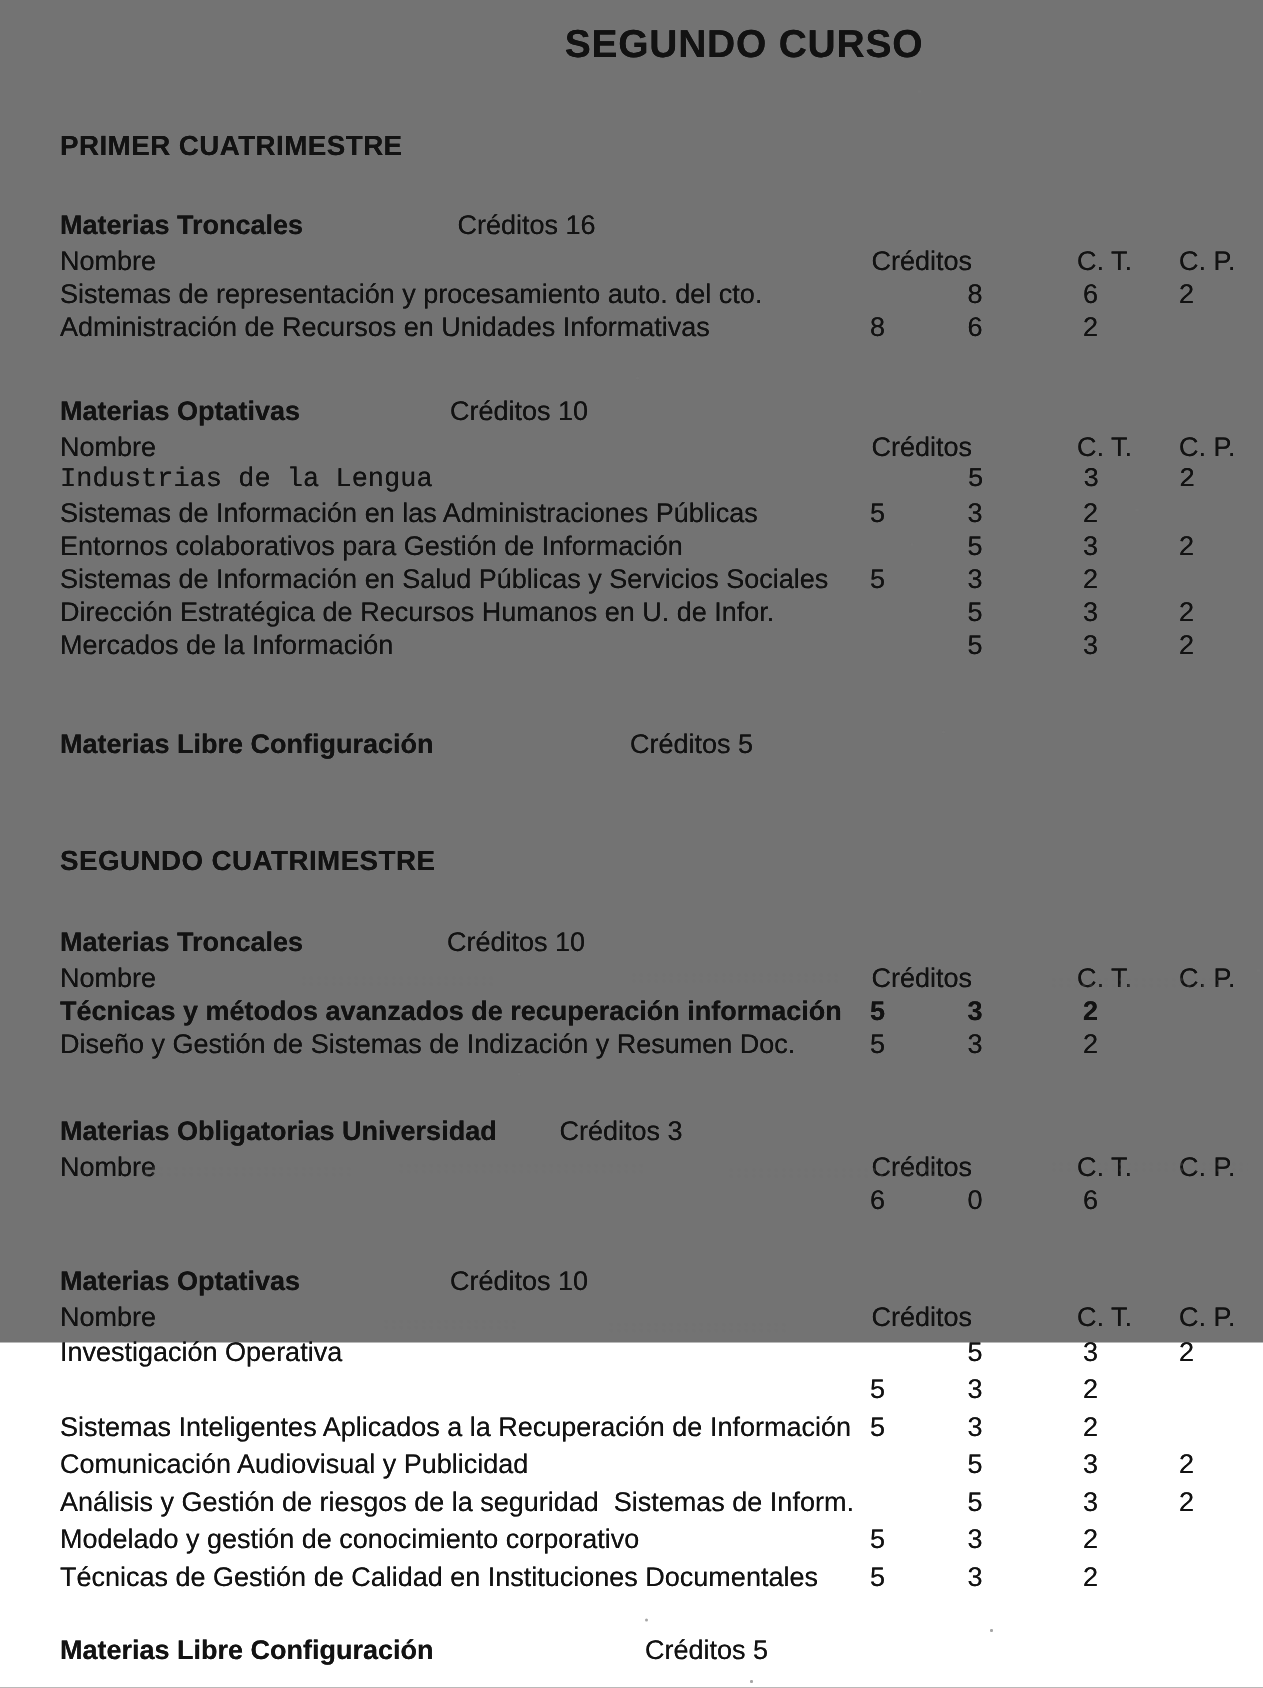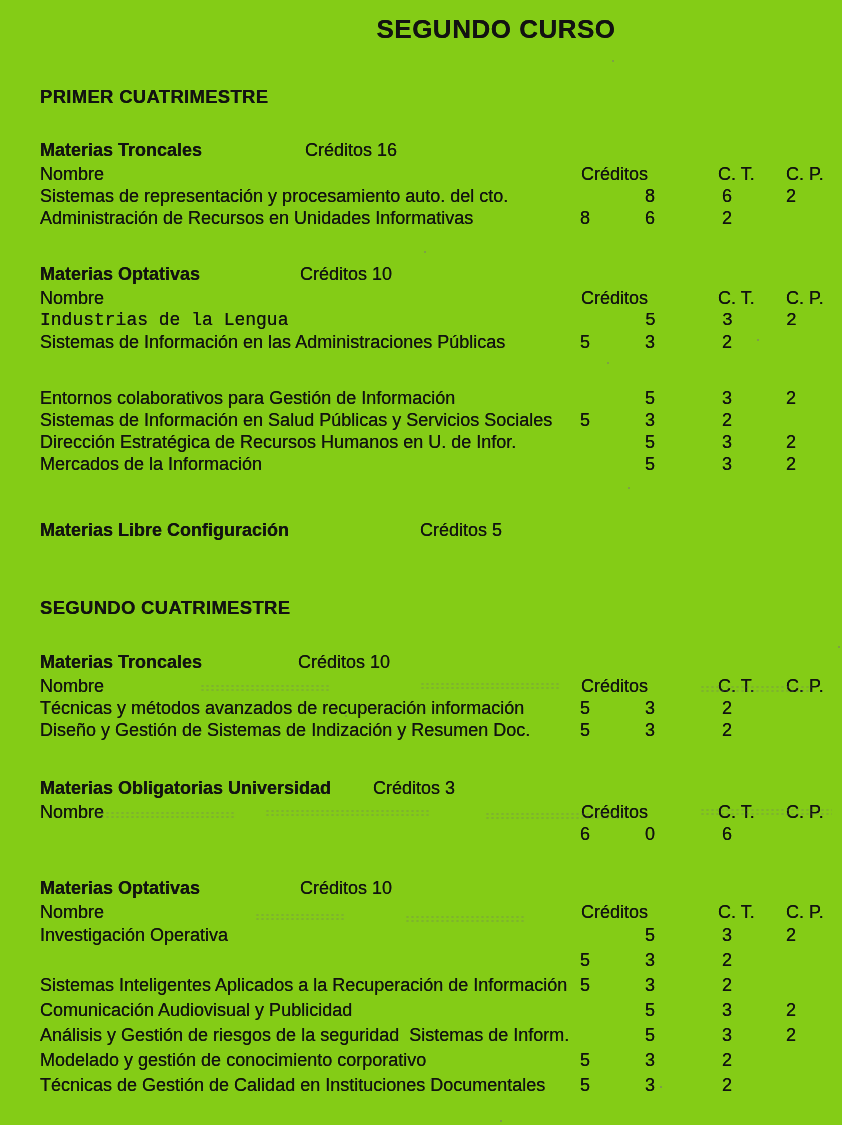--- a/index.html
+++ b/index.html
@@ -5,22 +5,22 @@
   html,body{margin:0;padding:0;}
   body{
     width:842px;height:1125px;
     background:#ffffff;
     font-family:"Liberation Sans","DejaVu Sans",sans-serif;
     color:#121212;
     overflow:hidden;
   }
   .page{
     position:relative;
-    width:842px;height:1125px;
-    background:#84cc16;
+    width:842px;height:895px;
+    background:#737373;
   }
   
   .page *{ text-shadow:0 0 .35px rgba(0,0,0,.85); }
 
   h1.doc-title{
     margin:0;
     padding-top:14px;
     padding-left:150px;      
     text-align:center;
     font-size:26px;
@@ -90,29 +90,29 @@
   <div id="content">
       <div class="section-heading" style="margin-top: 42px;">PRIMER CUATRIMESTRE</div>
       <div class="block-title-row" style="margin-top: 31px;"><span class="block-title">Materias Troncales</span><span class="credits-label" style="left: 305px;">Créditos 16</span></div>
       <div class="row" style="margin-top: 2px;"><span class="colhead-name">Nombre</span><span class="colhead" style="left: 581px;">Créditos</span><span class="colhead" style="left: 718px;">C. T.</span><span class="colhead" style="left: 786px;">C. P.</span></div>
       <div class="row" style="height: 22px; line-height: 22px;"><span class="course-name">Sistemas de representación y procesamiento auto. del cto.</span><span class="num" style="left: 645px;">8</span><span class="num" style="left: 722px;">6</span><span class="num" style="left: 786px;">2</span></div>
       <div class="row" style="height: 22px; line-height: 22px;"><span class="course-name">Administración de Recursos en Unidades Informativas</span><span class="num" style="left: 580px;">8</span><span class="num" style="left: 645px;">6</span><span class="num" style="left: 722px;">2</span></div>
       <div class="block-title-row" style="margin-top: 34px;"><span class="block-title">Materias Optativas</span><span class="credits-label" style="left: 300px;">Créditos 10</span></div>
       <div class="row" style="margin-top: 2px;"><span class="colhead-name">Nombre</span><span class="colhead" style="left: 581px;">Créditos</span><span class="colhead" style="left: 718px;">C. T.</span><span class="colhead" style="left: 786px;">C. P.</span></div>
       <div class="row" style="height: 22px; line-height: 22px; font-family: Liberation Mono, monospace;"><span class="course-name">Industrias de la Lengua</span><span class="num" style="left: 645px;">5</span><span class="num" style="left: 722px;">3</span><span class="num" style="left: 786px;">2</span></div>
       <div class="row" style="height: 22px; line-height: 22px;"><span class="course-name">Sistemas de Información en las Administraciones Públicas</span><span class="num" style="left: 580px;">5</span><span class="num" style="left: 645px;">3</span><span class="num" style="left: 722px;">2</span></div>
-      <div class="row" style="height: 22px; line-height: 22px; margin-top: 34px;"><span class="course-name">Entornos colaborativos para Gestión de Información</span><span class="num" style="left: 645px;">5</span><span class="num" style="left: 722px;">3</span><span class="num" style="left: 786px;">2</span></div>
+      <div class="row" style="height: 22px; line-height: 22px;"><span class="course-name">Entornos colaborativos para Gestión de Información</span><span class="num" style="left: 645px;">5</span><span class="num" style="left: 722px;">3</span><span class="num" style="left: 786px;">2</span></div>
       <div class="row" style="height: 22px; line-height: 22px;"><span class="course-name">Sistemas de Información en Salud Públicas y Servicios Sociales</span><span class="num" style="left: 580px;">5</span><span class="num" style="left: 645px;">3</span><span class="num" style="left: 722px;">2</span></div>
       <div class="row" style="height: 22px; line-height: 22px;"><span class="course-name">Dirección Estratégica de Recursos Humanos en U. de Infor.</span><span class="num" style="left: 645px;">5</span><span class="num" style="left: 722px;">3</span><span class="num" style="left: 786px;">2</span></div>
       <div class="row" style="height: 22px; line-height: 22px;"><span class="course-name">Mercados de la Información</span><span class="num" style="left: 645px;">5</span><span class="num" style="left: 722px;">3</span><span class="num" style="left: 786px;">2</span></div>
       <div class="block-title-row" style="margin-top: 44px;"><span class="block-title">Materias Libre Configuración</span><span class="credits-label" style="left: 420px;">Créditos 5</span></div>
       <div class="section-heading" style="margin-top: 56px;">SEGUNDO CUATRIMESTRE</div>
       <div class="block-title-row" style="margin-top: 32px;"><span class="block-title">Materias Troncales</span><span class="credits-label" style="left: 298px;">Créditos 10</span></div>
       <div class="row" style="margin-top: 2px;"><span class="colhead-name">Nombre</span><span class="colhead" style="left: 581px;">Créditos</span><span class="colhead" style="left: 718px;">C. T.</span><span class="colhead" style="left: 786px;">C. P.</span><span class="band" style="left: 200px; width: 130px; top: 9px;"></span><span class="band" style="left: 420px; width: 140px; top: 7px;"></span><span class="band" style="left: 700px; width: 112px; top: 10px;"></span></div>
-      <div class="row" style="height: 22px; line-height: 22px;"><span class="course-name">Técnicas y métodos avanzados de recuperación información</span><span class="num" style="left: 580px;">5</span><span class="num" style="left: 645px;">3</span><span class="num" style="left: 722px;">2</span></div>
+      <div class="row" style="height: 22px; line-height: 22px; font-weight: bold;"><span class="course-name">Técnicas y métodos avanzados de recuperación información</span><span class="num" style="left: 580px;">5</span><span class="num" style="left: 645px;">3</span><span class="num" style="left: 722px;">2</span></div>
       <div class="row" style="height: 22px; line-height: 22px;"><span class="course-name">Diseño y Gestión de Sistemas de Indización y Resumen Doc.</span><span class="num" style="left: 580px;">5</span><span class="num" style="left: 645px;">3</span><span class="num" style="left: 722px;">2</span></div>
       <div class="block-title-row" style="margin-top: 36px;"><span class="block-title">Materias Obligatorias Universidad</span><span class="credits-label" style="left: 373px;">Créditos 3</span></div>
       <div class="row" style="margin-top: 2px;"><span class="colhead-name">Nombre</span><span class="colhead" style="left: 581px;">Créditos</span><span class="colhead" style="left: 718px;">C. T.</span><span class="colhead" style="left: 786px;">C. P.</span><span class="band" style="left: 95px; width: 140px; top: 10px;"></span><span class="band" style="left: 265px; width: 165px; top: 8px;"></span><span class="band" style="left: 485px; width: 140px; top: 11px;"></span><span class="band" style="left: 700px; width: 132px; top: 7px;"></span></div>
       <div class="row" style="height: 22px; line-height: 22px;"><span class="num" style="left: 580px;">6</span><span class="num" style="left: 645px;">0</span><span class="num" style="left: 722px;">6</span></div>
       <div class="block-title-row" style="margin-top: 32px;"><span class="block-title">Materias Optativas</span><span class="credits-label" style="left: 300px;">Créditos 10</span></div>
       <div class="row" style="margin-top: 2px;"><span class="colhead-name">Nombre</span><span class="colhead" style="left: 581px;">Créditos</span><span class="colhead" style="left: 718px;">C. T.</span><span class="colhead" style="left: 786px;">C. P.</span><span class="band" style="left: 255px; width: 90px; top: 12px;"></span><span class="band" style="left: 405px; width: 120px; top: 14px;"></span></div>
       <div class="row" style="height: 25px; line-height: 25px;"><span class="course-name">Investigación Operativa</span><span class="num" style="left: 645px;">5</span><span class="num" style="left: 722px;">3</span><span class="num" style="left: 786px;">2</span></div>
       <div class="row" style="height: 25px; line-height: 25px;"><span class="num" style="left: 580px;">5</span><span class="num" style="left: 645px;">3</span><span class="num" style="left: 722px;">2</span></div>
       <div class="row" style="height: 25px; line-height: 25px;"><span class="course-name">Sistemas Inteligentes Aplicados a la Recuperación de Información</span><span class="num" style="left: 580px;">5</span><span class="num" style="left: 645px;">3</span><span class="num" style="left: 722px;">2</span></div>
       <div class="row" style="height: 25px; line-height: 25px;"><span class="course-name">Comunicación Audiovisual y Publicidad</span><span class="num" style="left: 645px;">5</span><span class="num" style="left: 722px;">3</span><span class="num" style="left: 786px;">2</span></div>

